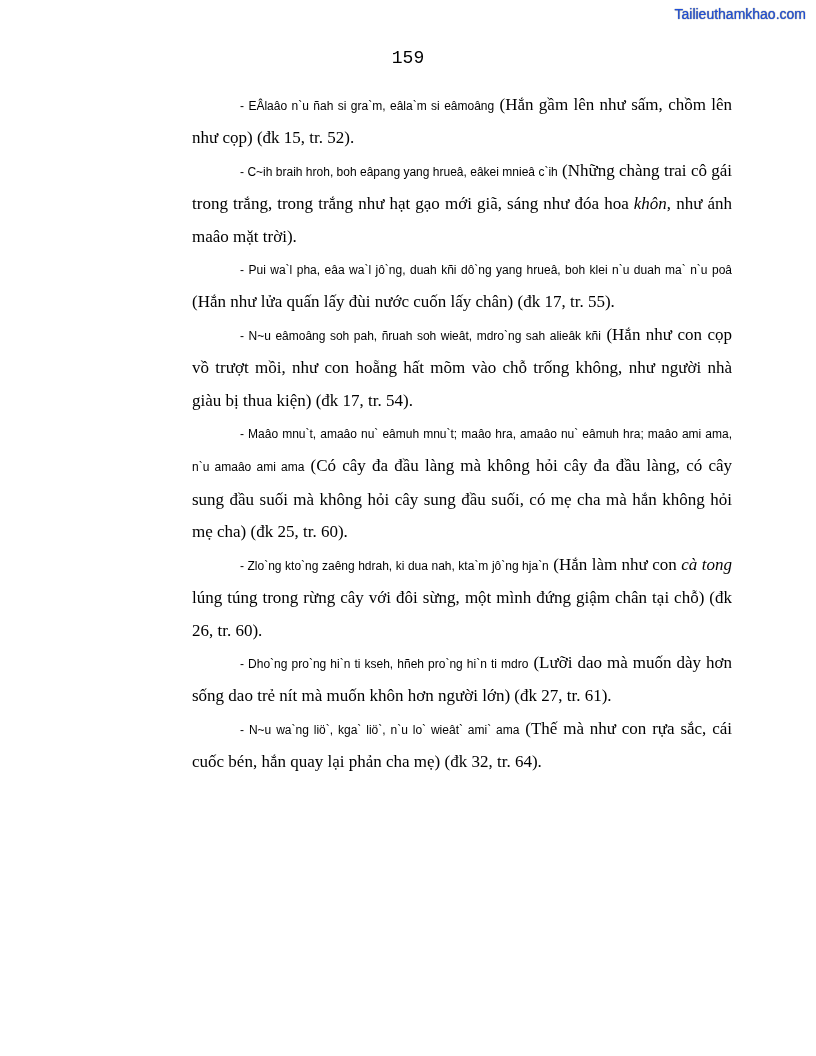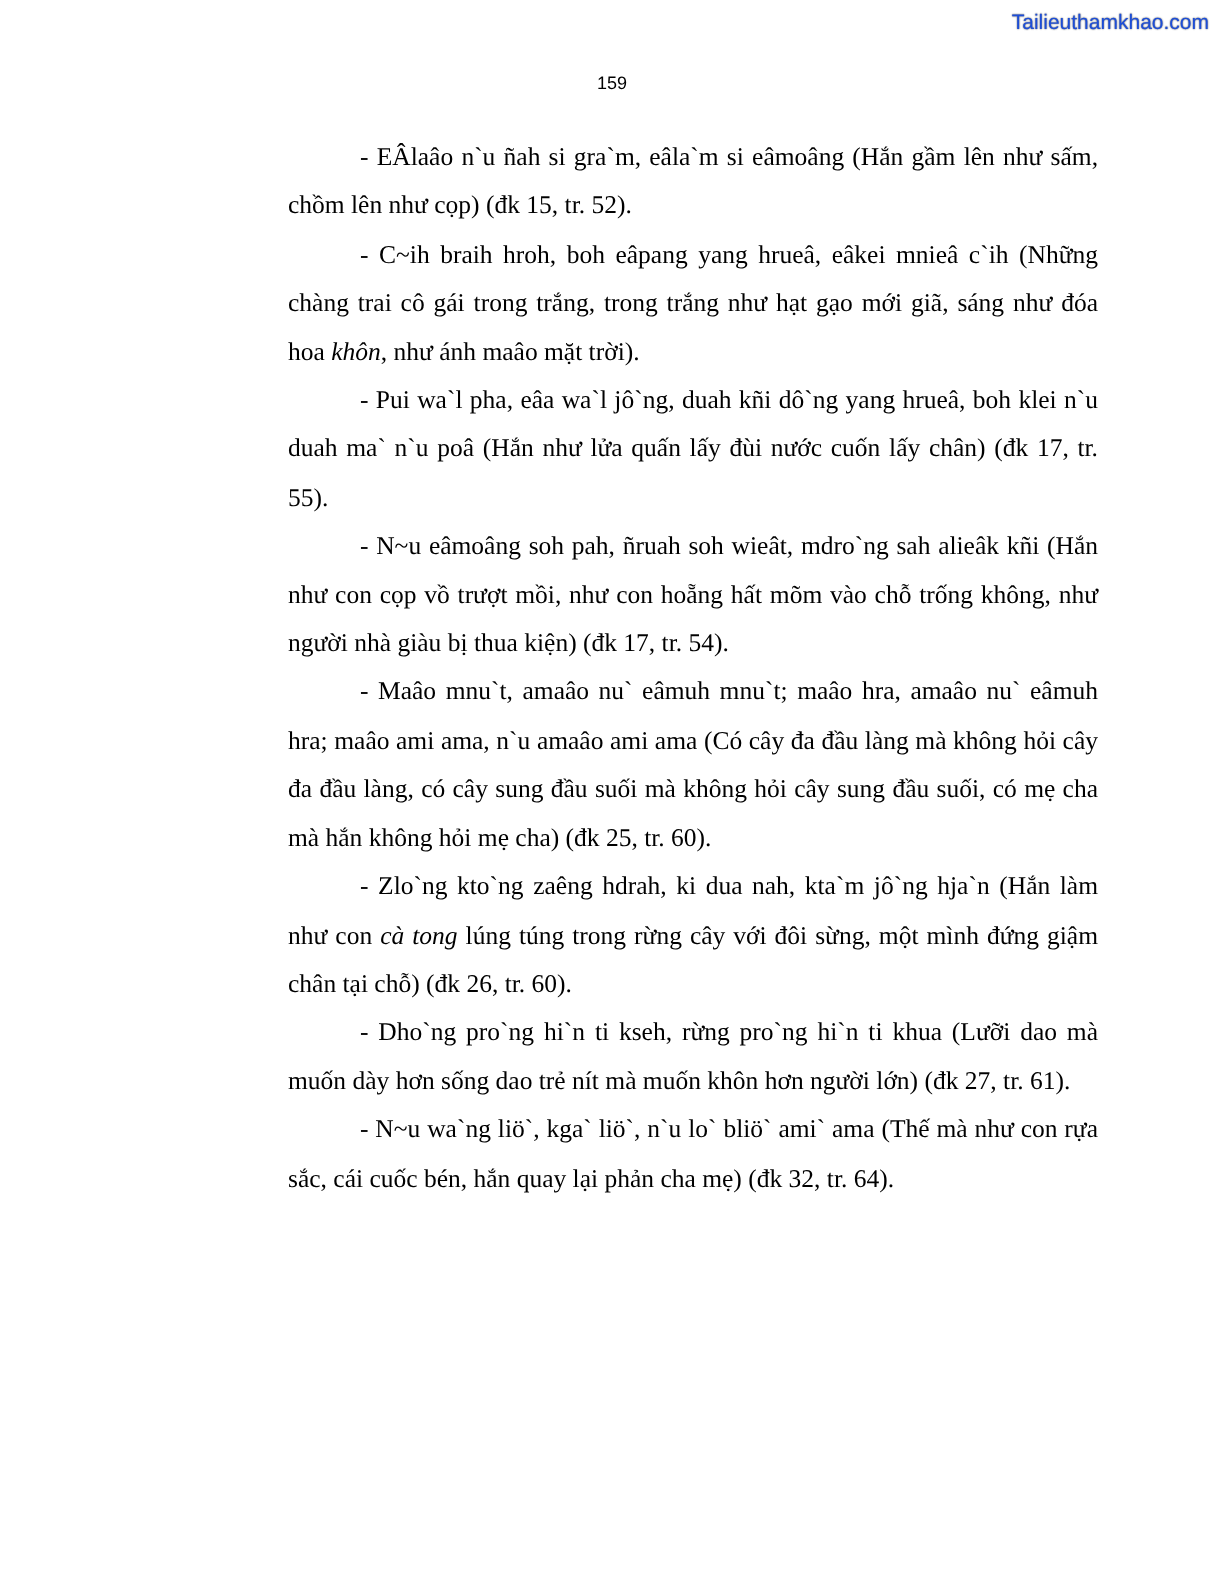--- a/index.html
+++ b/index.html
@@ -5,34 +5,34 @@
   html, body { margin: 0; padding: 0; background: #ffffff; }
   body { width: 816px; height: 1056px; position: relative; overflow: hidden; }
   .watermark {
     position: absolute; top: 6px; right: 10px;
     font-family: "Liberation Sans", sans-serif; font-size: 14px;
     color: #1d4ed8; letter-spacing: 0;
     text-shadow: 0 0 1px #888, 0 0 1px #888;
   }
   .page-number {
     position: absolute; top: 48px; left: 0; width: 816px; text-align: center;
-    font-family: Liberation Sans, sans-serif; font-size: 12px; color: #000;
+    font-family: Liberation Mono, monospace; font-size: 18px; color: #000;
     padding-left: 0; box-sizing: border-box;
   }
   .page-number span { display: inline-block; margin-left: 0; position: relative; left: 0; }
   .content {
     position: absolute; top: 89px; left: 192px; width: 540px;
     color: #000;
   }
   .para {
     margin: 0; text-align: justify; text-indent: 48px;
     line-height: 32.4px; font-size: 17px;
     font-family: "Liberation Serif", serif;
   }
-  .ede { font-family: Liberation Serif, serif; font-size: 17px; }
+  .ede { font-family: Liberation Sans, sans-serif; font-size: 12px; }
   .vn { font-family: "Liberation Serif", serif; font-size: 17px; }
   .it { font-style: italic; }
 </style>
 </head>
 <body>
 
 <div class="watermark">Tailieuthamkhao.com</div>
 
 <div class="page-number">
   <span>159</span>
@@ -45,16 +45,16 @@
 
   <p class="para"><span class="ede">- Pui wa`l pha, eâa wa`l jô`ng, duah kñi dô`ng yang hrueâ, boh klei n`u duah ma` n`u poâ</span><span class="vn"> (Hắn như lửa quấn lấy đùi nước cuốn lấy chân) (đk 17, tr. 55).</span><span class="vn it"></span><span class="vn"></span></p>
 
   <p class="para"><span class="ede">- N~u eâmoâng soh pah, ñruah soh wieât, mdro`ng sah alieâk kñi</span><span class="vn"> (Hắn như con cọp vồ trượt mồi, như con hoẵng hất mõm vào chỗ trống không, như người nhà giàu bị thua kiện) (đk 17, tr. 54).</span><span class="vn it"></span><span class="vn"></span></p>
 
   <p class="para"><span class="ede">- Maâo mnu`t, amaâo nu` eâmuh mnu`t; maâo hra, amaâo nu` eâmuh hra; maâo ami ama, n`u amaâo ami ama</span><span class="vn"> (Có cây đa đầu làng mà không hỏi cây đa đầu làng, có cây sung đầu suối mà không hỏi cây sung đầu suối, có mẹ cha mà hắn không hỏi mẹ cha) (đk 25, tr. 60).</span><span class="vn it"></span><span class="vn"></span></p>
 
 
   <p class="para"><span class="ede">- Zlo`ng kto`ng zaêng hdrah, ki dua nah, kta`m jô`ng hja`n</span><span class="vn"> (Hắn làm như con </span><span class="vn it">cà tong</span><span class="vn"> lúng túng trong rừng cây với đôi sừng, một mình đứng giậm chân tại chỗ) (đk 26, tr. 60).</span></p>
 
-  <p class="para"><span class="ede">- Dho`ng pro`ng hi`n ti kseh, rừng pro`ng hi`n ti khua</span><span class="vn"> (Lưỡi dao mà muốn dày hơn sống dao trẻ nít mà muốn khôn hơn người lớn) (đk 27, tr. 61).</span><span class="vn it"></span><span class="vn"></span></p>
+  <p class="para"><span class="ede">- Dho`ng pro`ng hi`n ti kseh, hñeh pro`ng hi`n ti mdro</span><span class="vn"> (Lưỡi dao mà muốn dày hơn sống dao trẻ nít mà muốn khôn hơn người lớn) (đk 27, tr. 61).</span><span class="vn it"></span><span class="vn"></span></p>
 
-  <p class="para"><span class="ede">- N~u wa`ng liö`, kga` liö`, n`u lo` bliö` ami` ama</span><span class="vn"> (Thế mà như con rựa sắc, cái cuốc bén, hắn quay lại phản cha mẹ) (đk 32, tr. 64).</span><span class="vn it"></span><span class="vn"></span></p>
+  <p class="para"><span class="ede">- N~u wa`ng liö`, kga` liö`, n`u lo` wieât` ami` ama</span><span class="vn"> (Thế mà như con rựa sắc, cái cuốc bén, hắn quay lại phản cha mẹ) (đk 32, tr. 64).</span><span class="vn it"></span><span class="vn"></span></p>
 </div>
 
 </body></html>

